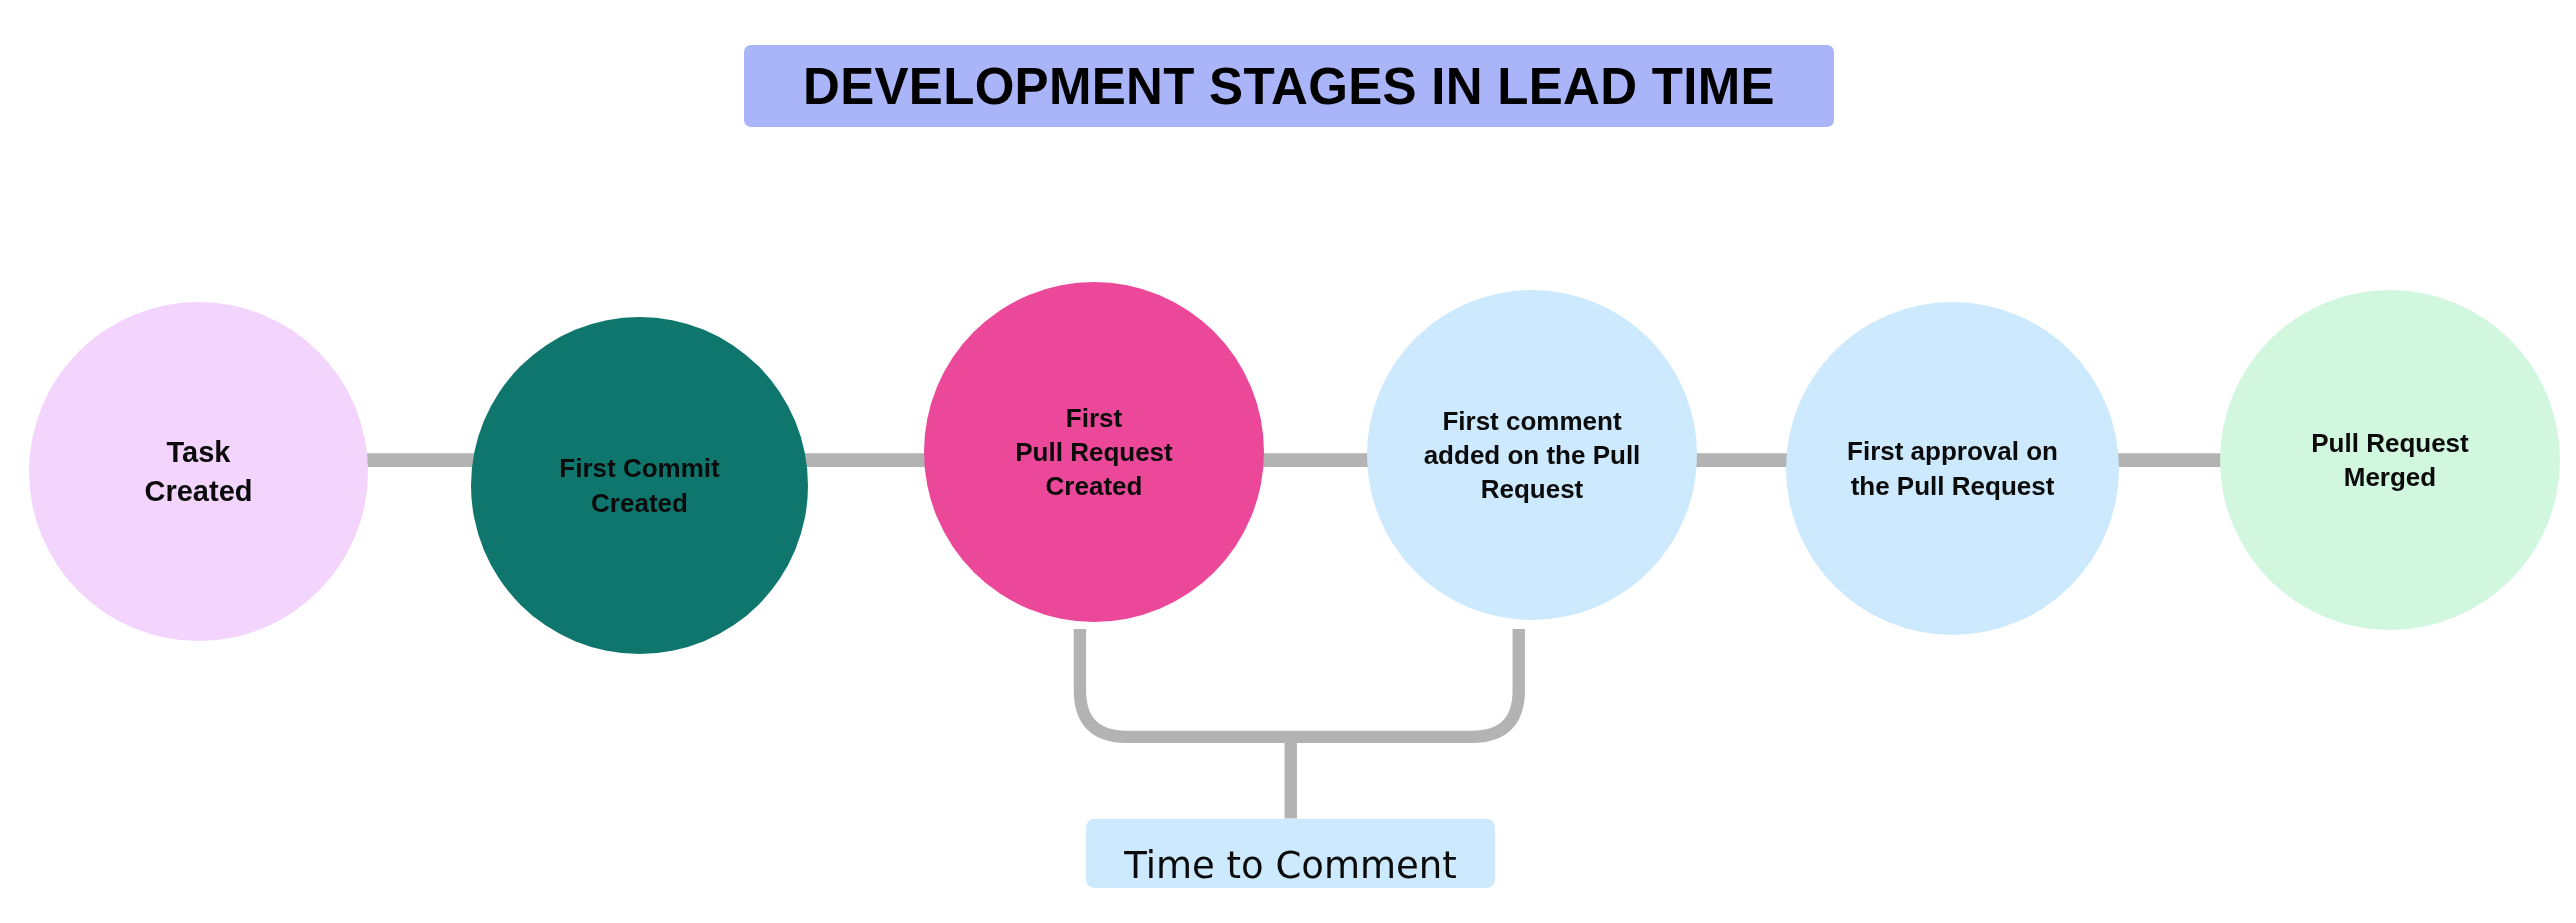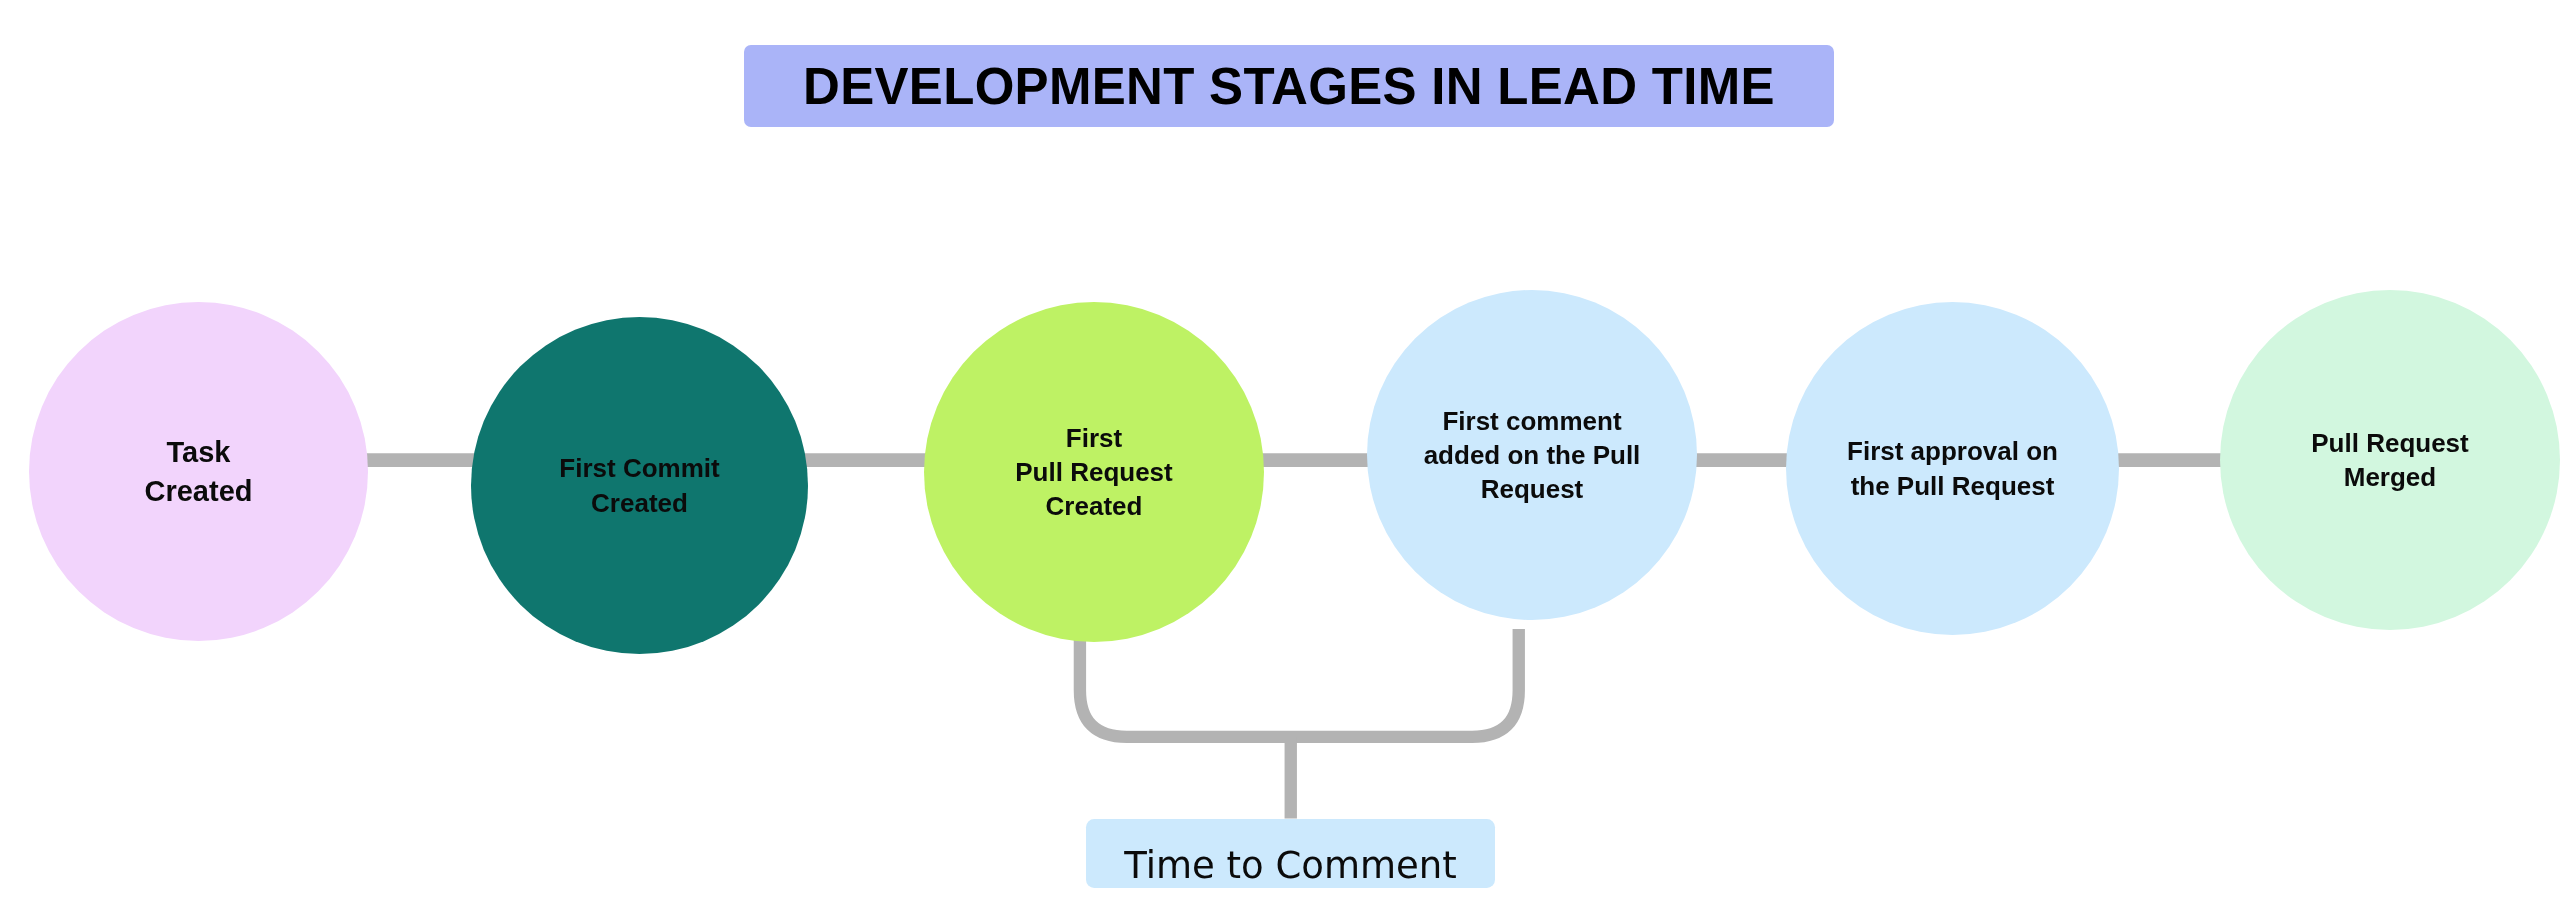--- a/index.html
+++ b/index.html
@@ -73,21 +73,21 @@
     font-weight: bold;
     color: #0b0b0b;
     line-height: 1.32;
     padding: 0 9.6px;
     white-space: pre-line;
   }
 
   
   #node-0 { left: 29px;   top: 302px; width: 339px; height: 339px; background: #f2d4fc; }
   #node-1 { left: 471px;  top: 317px; width: 337px; height: 337px; background: #0f766e; }
-  #node-2 { left: 924px; top: 302px; width: 340px; height: 340px; background: #bef264; }
+  #node-2 { left: 924px; top: 282px; width: 340px; height: 340px; background: #ec4899; }
   #node-3 { left: 1367px; top: 290px; width: 330px; height: 330px; background: #cce9fd; }
   #node-4 { left: 1786px; top: 302px; width: 333px; height: 333px; background: #cce9fd; }
   #node-5 { left: 2220px; top: 290px; width: 340px; height: 340px; background: #d2f7df; }
 
   #node-0 .stage-label { font-size: 29px; }
   #node-1 .stage-label { font-size: 26px; }
   #node-2 .stage-label { font-size: 26px; }
   #node-3 .stage-label { font-size: 26px; }
   #node-4 .stage-label { font-size: 26px; }
   #node-5 .stage-label { font-size: 26px; }

